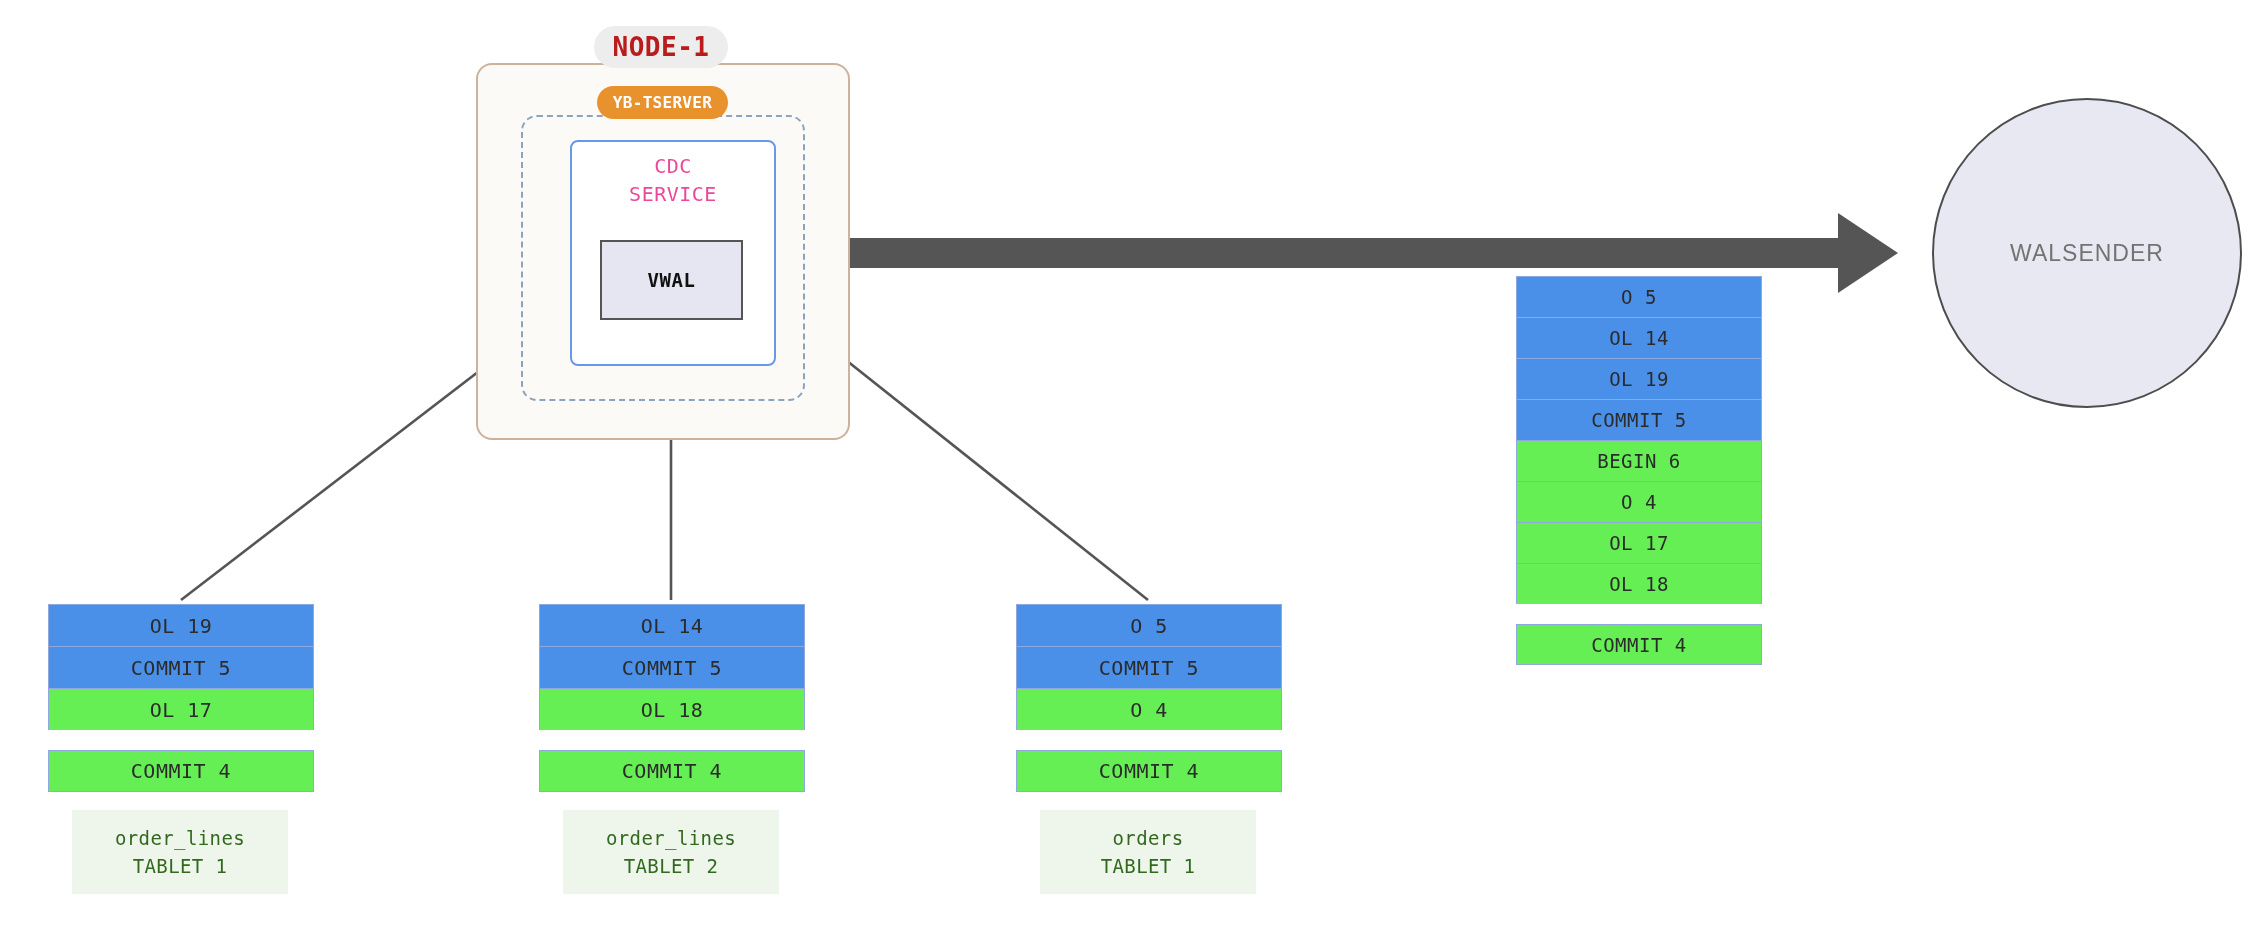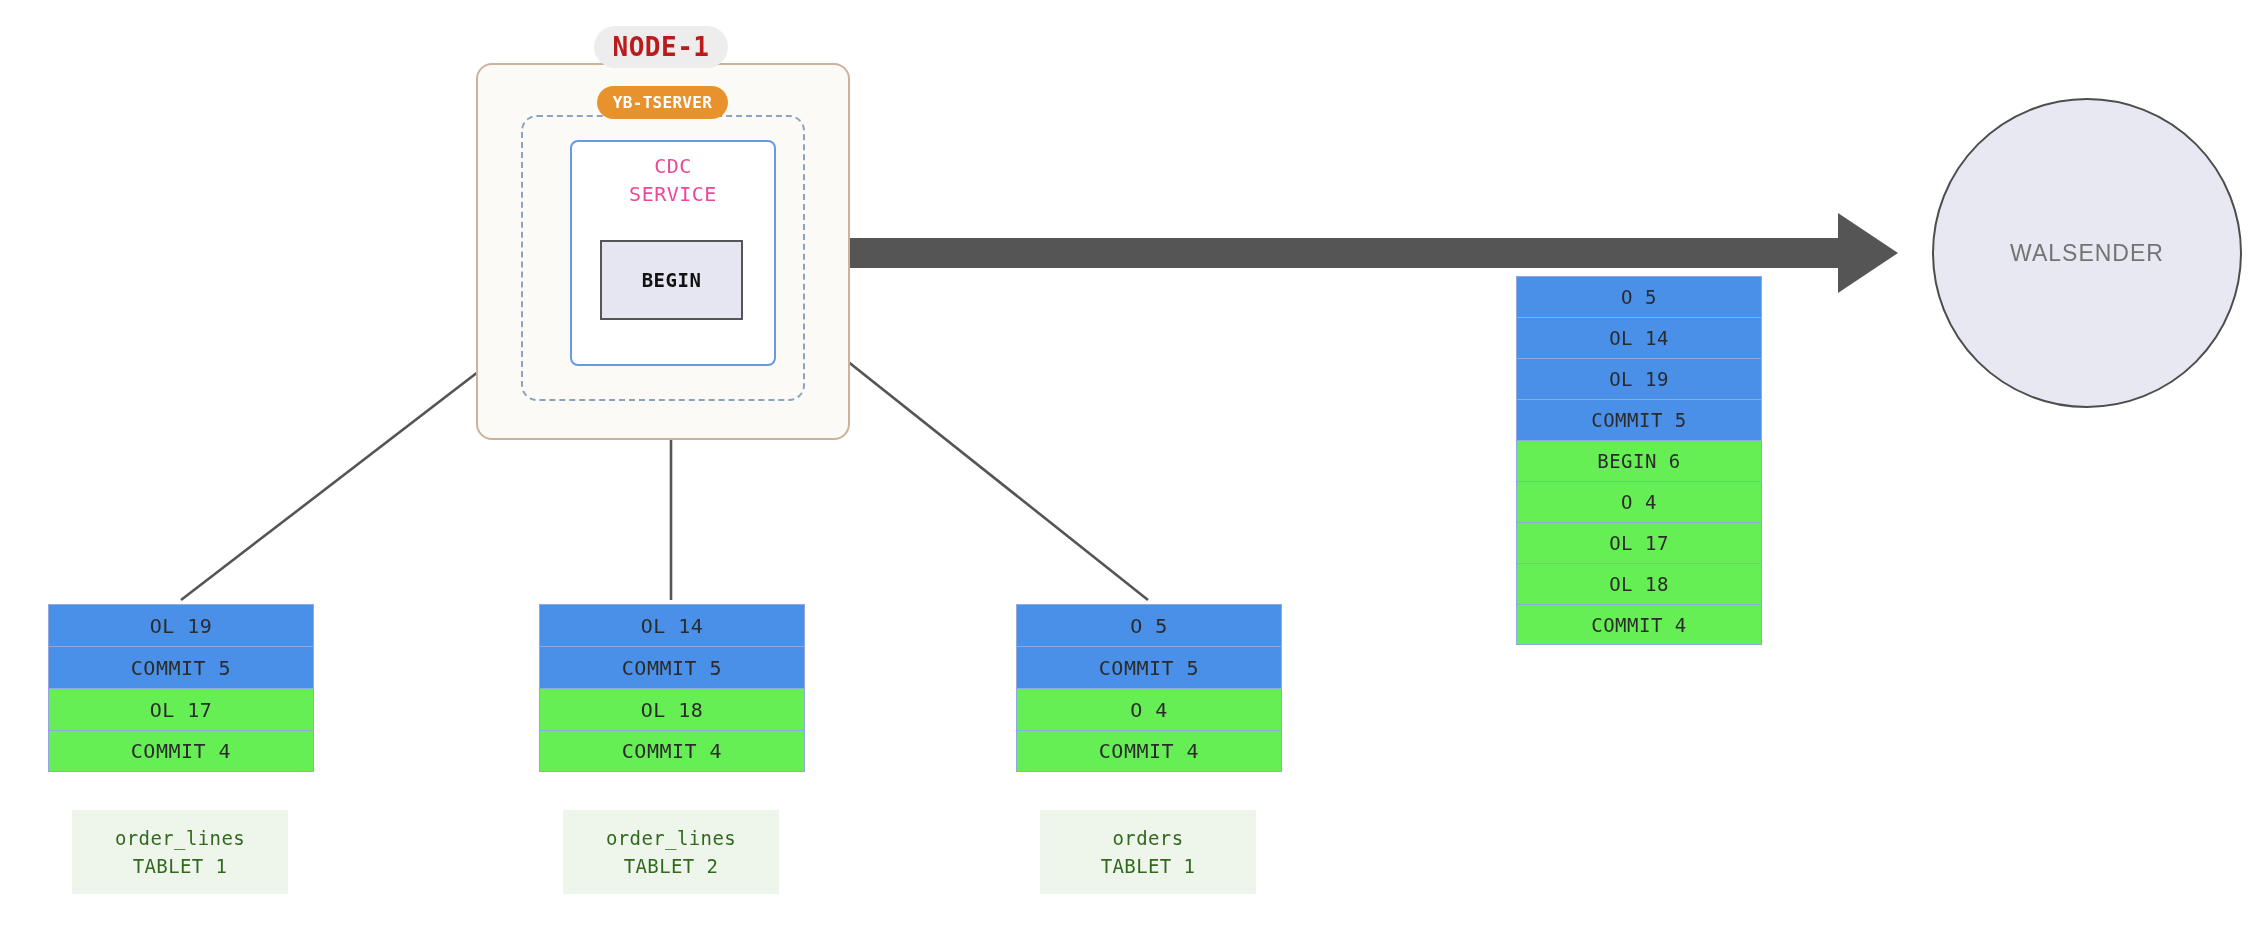--- a/index.html
+++ b/index.html
@@ -122,21 +122,21 @@
     display: flex;
     align-items: center;
     justify-content: center;
     font-size: 20px;
     color: #2b2b2b;
     letter-spacing: 0.5px;
     box-sizing: border-box;
     border: 1.5px solid #8fa9e0;
     border-bottom: none;
   }
-  .rec:last-child { border-bottom: 1.5px solid #8fa9e0; }
+  .rec:last-child { border-bottom: 1.5px solid #8fa9e0; margin-top: 20px; }
   .rec.blue  { background: #4a90e8; }
   .rec.green { background: #66ee55; }
 
   
   .tablet-stack { width: 266px; }
   .tablet-stack .rec { height: 42px; }
   #stack-1 { left: 48px;   top: 604px; }
   #stack-2 { left: 539px;  top: 604px; }
   #stack-3 { left: 1016px; top: 604px; }
 
@@ -194,21 +194,21 @@
 
   <div id="tserver-dashed" class="abs"></div>
 
   <div id="cdc-service-box" class="abs"></div>
 
   <div id="cdc-service-label" class="abs">
     <div>CDC</div>
     <div>SERVICE</div>
   </div>
 
-  <div id="vwal-box" class="abs">BEGIN</div>
+  <div id="vwal-box" class="abs">VWAL</div>
 
   <div id="tserver-label" class="abs">YB-TSERVER</div>
 
   <div id="node-label" class="abs">NODE-1</div>
 
   <div id="walsender" class="abs">WALSENDER</div>
 
   <div id="stack-1" class="abs stack tablet-stack">
       <div class="rec blue">OL 19</div>
       <div class="rec blue">COMMIT 5</div>

